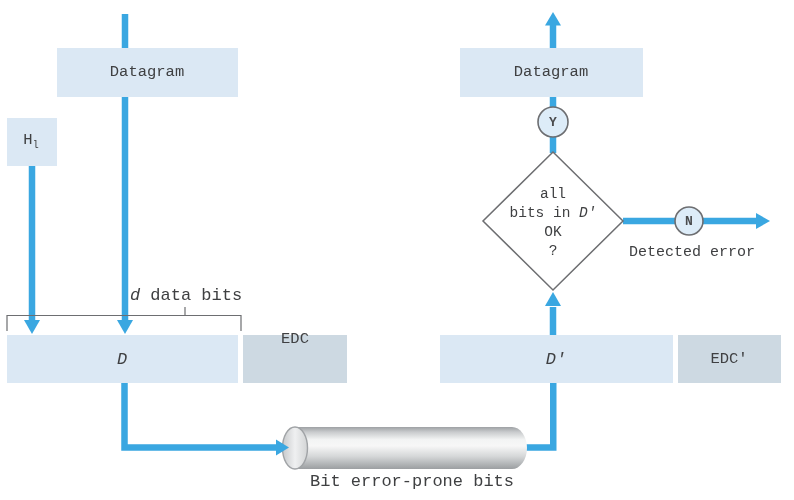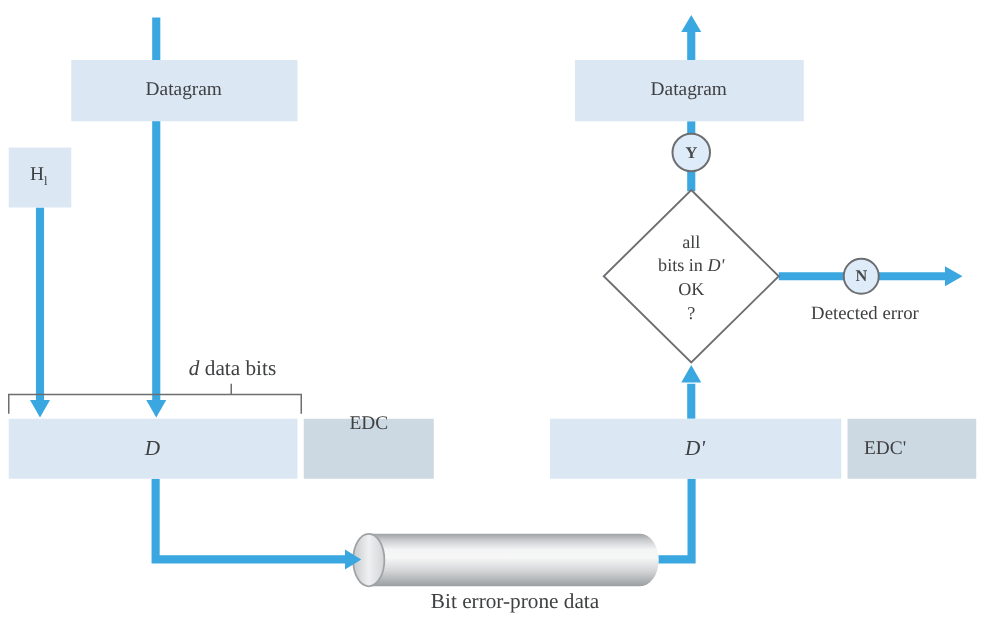--- a/index.html
+++ b/index.html
@@ -1,18 +1,18 @@
 <!DOCTYPE html>
 <html><head>
 <meta charset="utf-8">
 <style>
   html,body{margin:0;padding:0;background:#ffffff;}
   .stage{
     position:relative;width:794px;height:492px;background:#ffffff;
-    font-family:Liberation Serif, serif;color:#3f4042;overflow:hidden;
+    font-family:Liberation Mono, monospace;color:#3f4042;overflow:hidden;
   }
   .stage svg{position:absolute;left:0;top:0;pointer-events:none;}
   .box{position:absolute;background:#dbe8f4;}
   .box.gray{background:#cdd9e2;}
   .lyr1{z-index:1}.lyr2{z-index:2}.lyr3{z-index:3}
   .lbl{
     position:absolute;z-index:4;transform:translate(-50%,-50%);
     white-space:nowrap;font-size:15.5px;color:#3f4042;text-align:center;
   }
   .it{font-style:italic;}
@@ -104,17 +104,17 @@
   <div class="lbl decision" style="left:553px;top:223px;">
     <div>all</div>
     <div><span>bits in </span><span class="it">D'</span></div>
     <div>OK</div>
     <div>?</div>
   </div>
 
   <div class="lbl" style="left:692px;top:252px;font-size:15px;">Detected error</div>
 
   <div class="lbl big it" style="left:556px;top:359px;">D'</div>
-  <div class="lbl" style="left:708px;top:359px;">EDC'</div>
+  <div class="lbl" style="left:729px;top:359px;">EDC'</div>
 
-  <div class="lbl big" style="left:412px;top:481px;">Bit error-prone data</div>
+  <div class="lbl big" style="left:412px;top:481px;">Bit error-prone bits</div>
 
 </div>
 
 </body></html>

